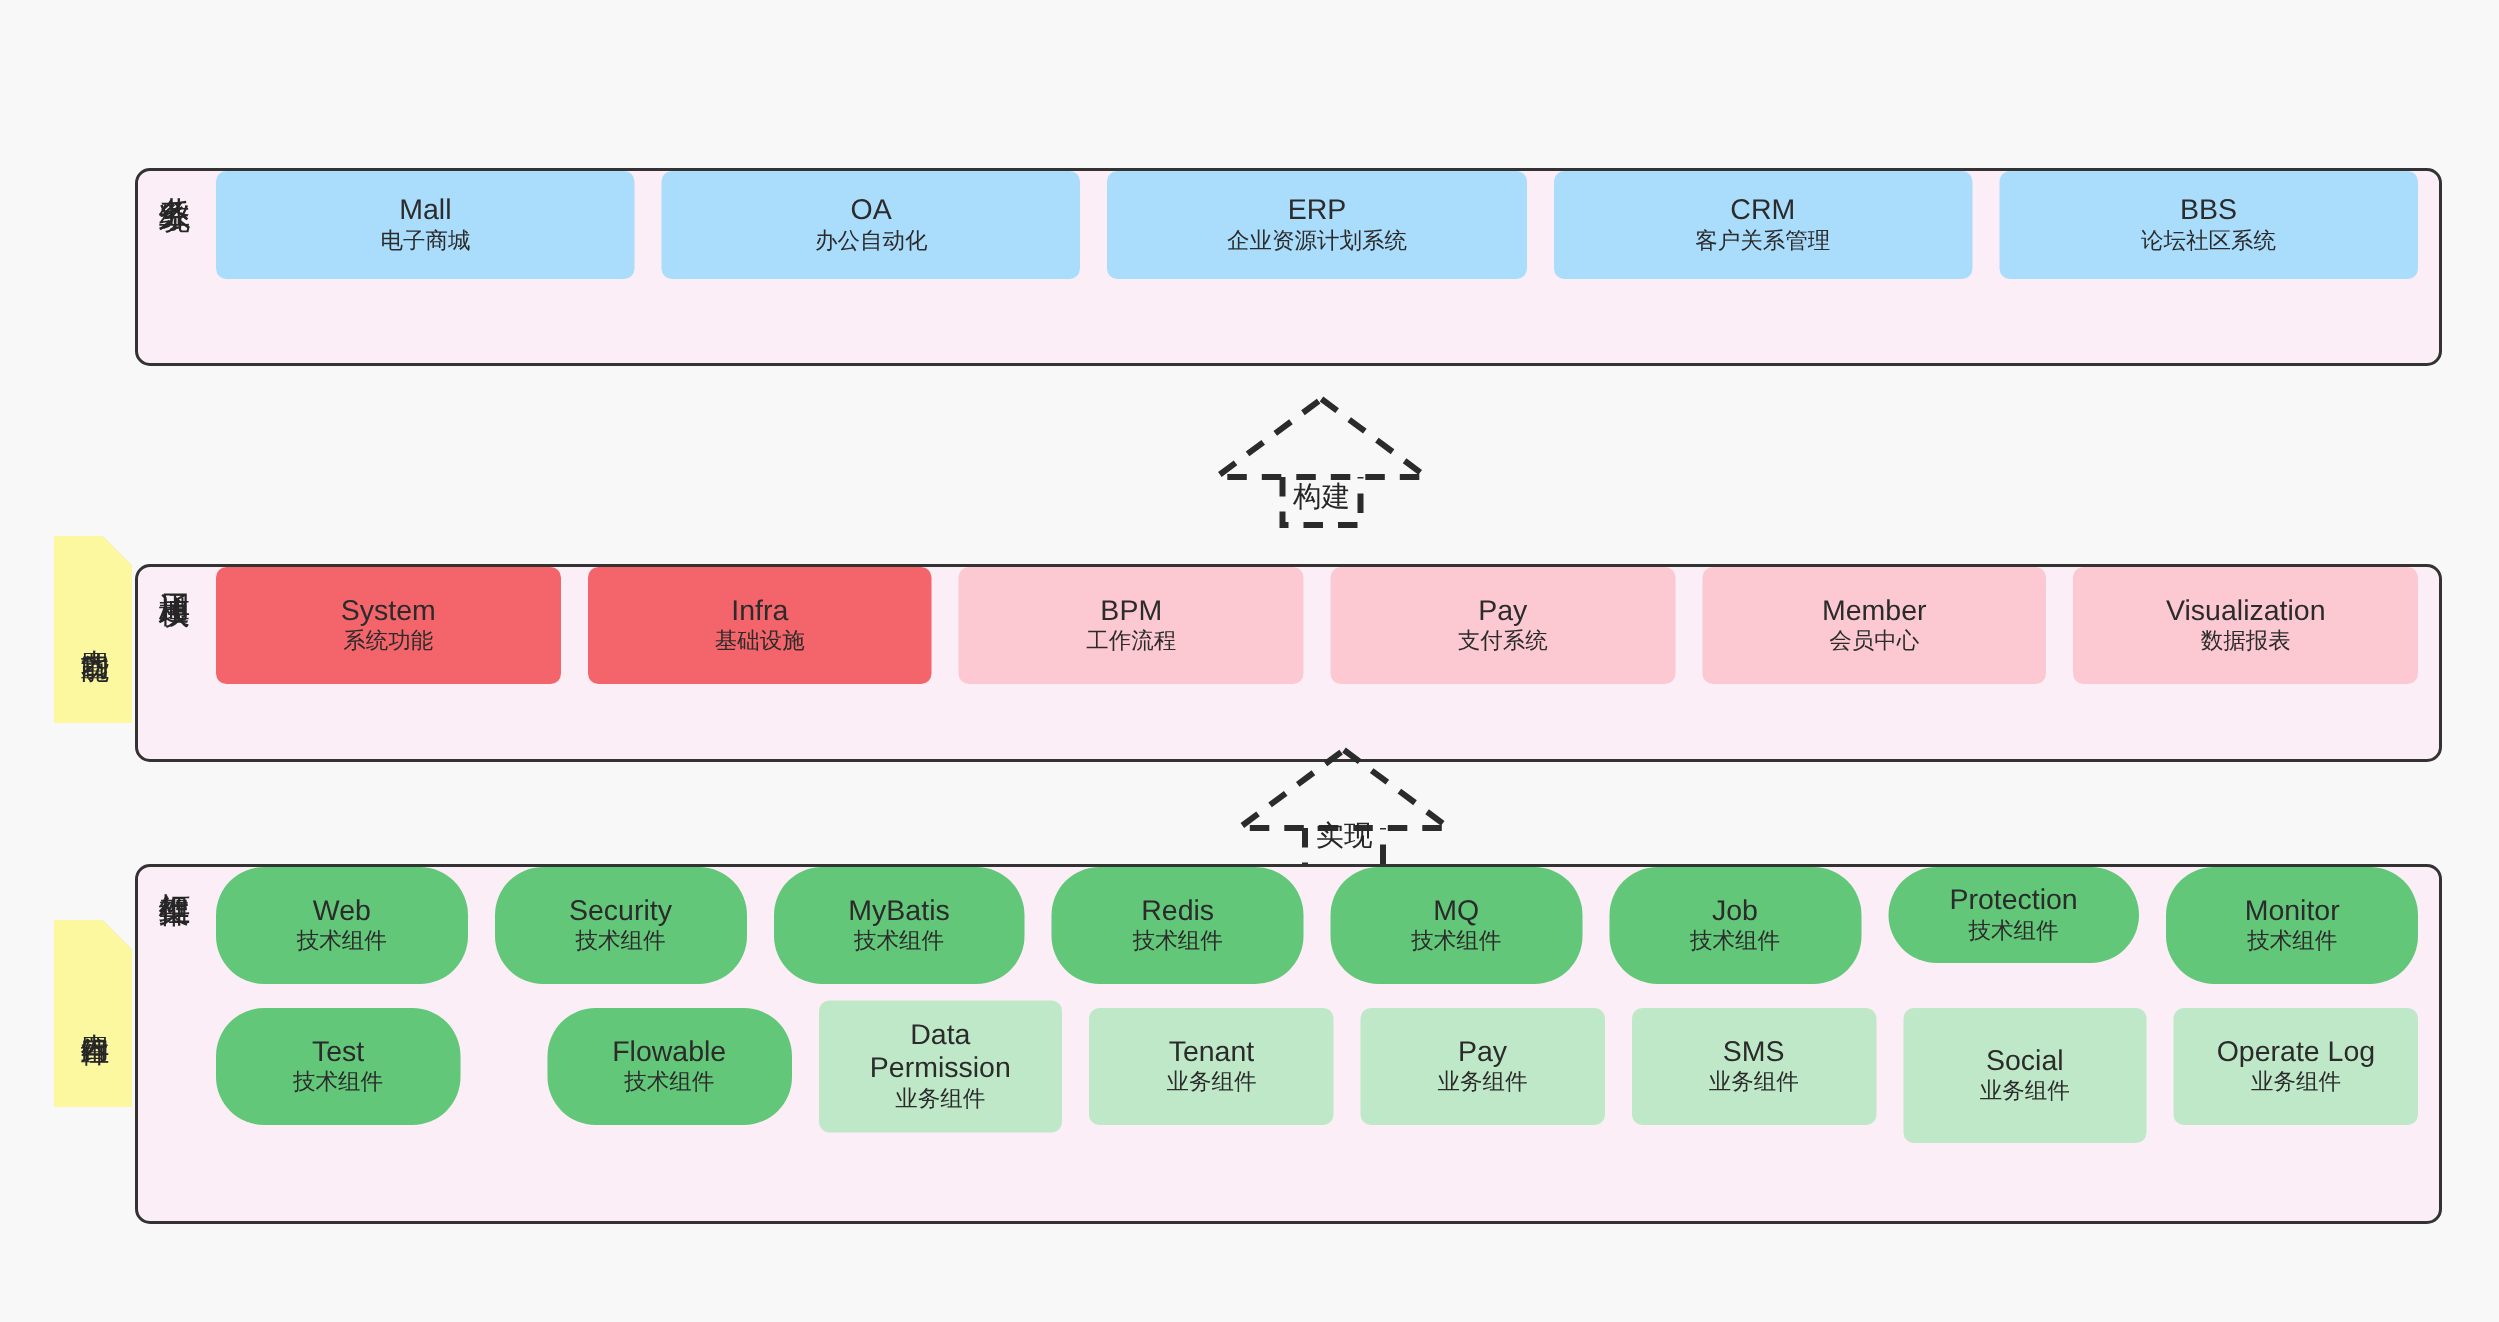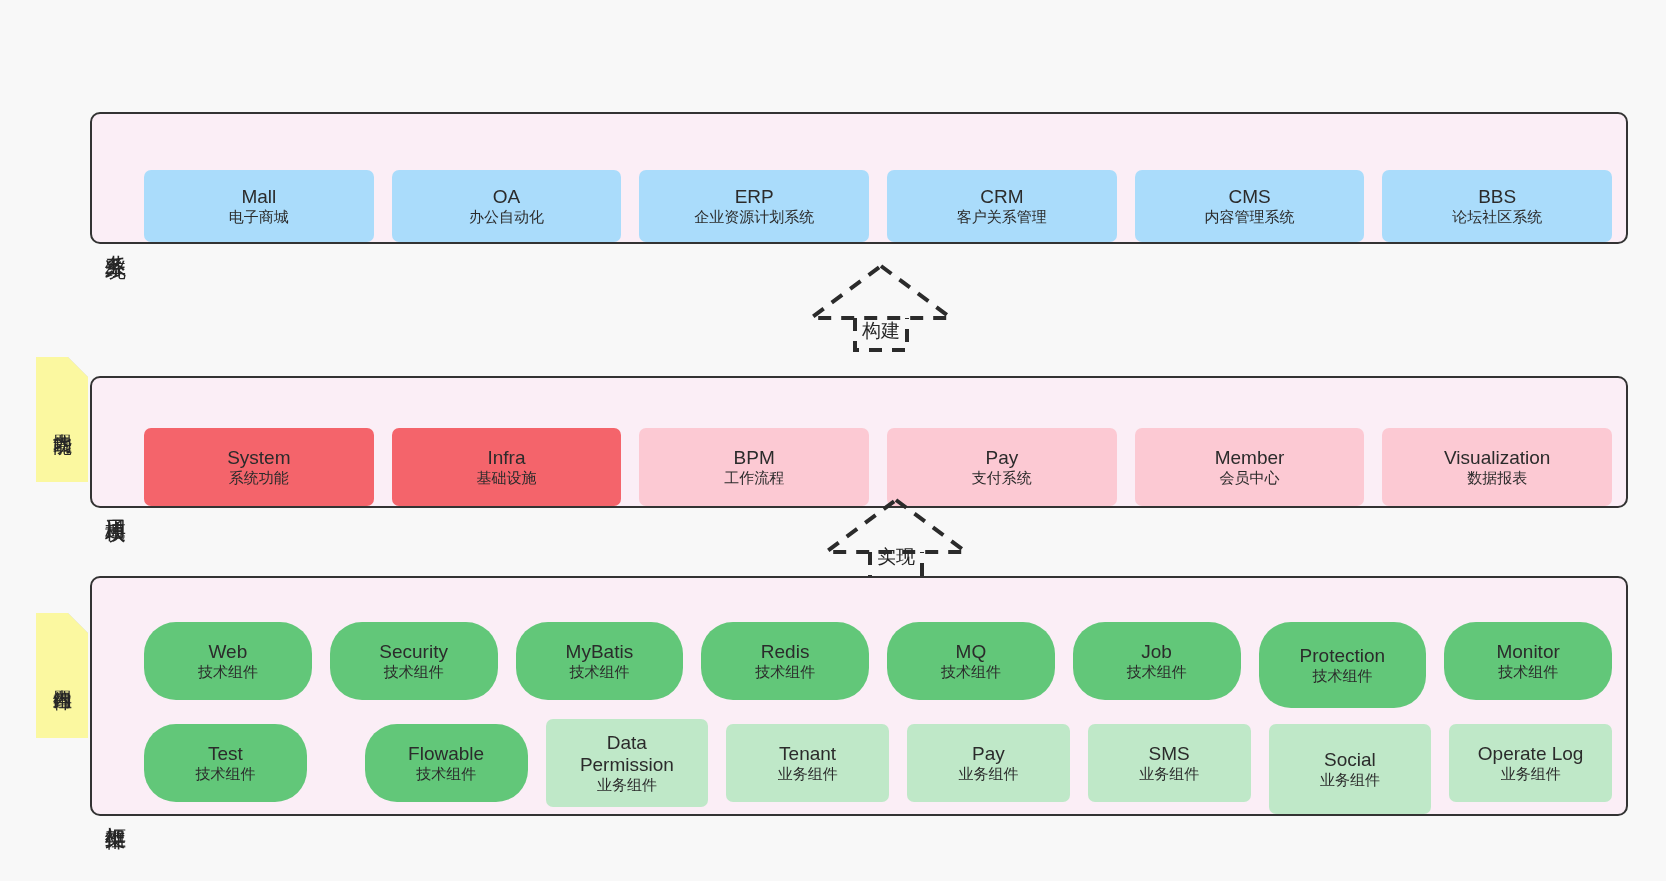--- a/index.html
+++ b/index.html
@@ -15,21 +15,21 @@
   .canvas{position:absolute;inset:0;}
 
   
   .layer{
     position:absolute;
     background:#fbeef6;
     border:2px solid #333333;
     border-radius:10px;
     box-sizing:border-box;
     display:flex;
-    align-items:flex-end;
+    align-items:flex-start;
   }
   .layer-title{
     width:46px;
     flex:0 0 46px;
     display:flex;
     align-items:center;
     justify-content:center;
     font-size:21px;
     line-height:1.18;
     letter-spacing:1px;
@@ -138,24 +138,20 @@
         </div>
         <div class="cell node blue" style="height:72px;">
           <span class="en">ERP</span>
           <span class="cn">企业资源计划系统</span>
         </div>
         <div class="cell node blue" style="height:72px;">
           <span class="en">CRM</span>
           <span class="cn">客户关系管理</span>
         </div>
         <div class="cell node blue" style="height:72px;">
-          <span class="en">CMS</span>
-          <span class="cn">内容管理系统</span>
-        </div>
-        <div class="cell node blue" style="height:72px;">
           <span class="en">BBS</span>
           <span class="cn">论坛社区系统</span>
         </div>
       </div>
     </div>
   </div>
 
   <div class="arrow" style="left:805px;top:262px;width:152px;height:92px;">
     <svg width="152" height="92" viewBox="0 0 152 92">
       <path d="M 76 4 L 146 56 L 6 56 Z" fill="none" stroke="#2b2b2b" stroke-width="4" stroke-dasharray="13 10" stroke-linecap="butt"></path>
@@ -236,21 +232,21 @@
           <span class="cn">技术组件</span>
         </div>
         <div class="cell node green" style="height:78px;">
           <span class="en">MQ</span>
           <span class="cn">技术组件</span>
         </div>
         <div class="cell node green" style="height:78px;">
           <span class="en">Job</span>
           <span class="cn">技术组件</span>
         </div>
-        <div class="cell node green" style="height:86px;">
+        <div class="cell node green" style="height:64px;">
           <span class="en">Protection</span>
           <span class="cn">技术组件</span>
         </div>
         <div class="cell node green" style="height:78px;">
           <span class="en">Monitor</span>
           <span class="cn">技术组件</span>
         </div>
       </div>
 
       <div class="row">

